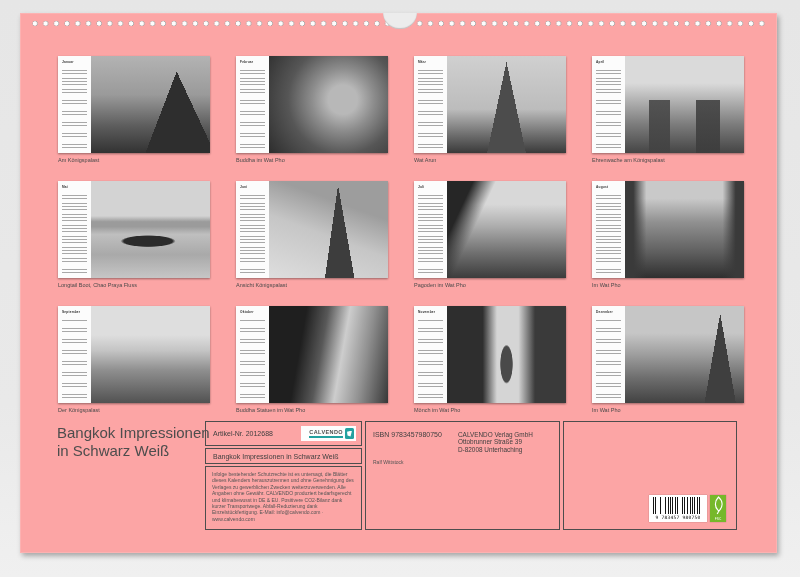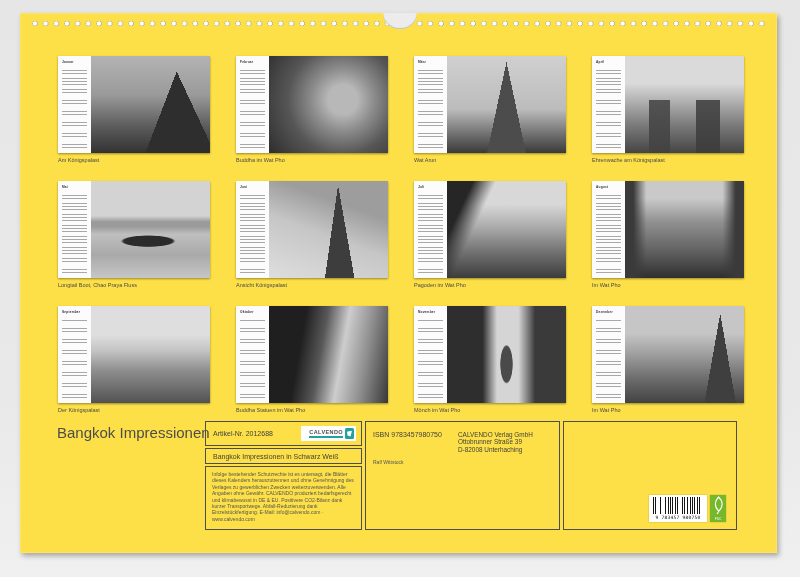--- a/index.html
+++ b/index.html
@@ -4,21 +4,21 @@
 <style>
   html,body{margin:0;padding:0;}
   body{
     width:800px;height:577px;overflow:hidden;position:relative;
     background:linear-gradient(180deg,#e6e6e6 0%,#e9e9e9 70%,#f0f0f0 100%);
     font-family:"Liberation Sans",sans-serif;color:#4a4a4a;
     -webkit-font-smoothing:antialiased;
   }
   .sheet{
     position:absolute;left:20px;top:13px;width:757px;height:540px;
-    background:#fde047;
+    background:#fca5a5;
     box-shadow:2px 3px 5px rgba(0,0,0,.30), inset 0 0 0 1px rgba(255,255,255,.15);
   }
   .holes{
     position:absolute;left:10px;top:4px;right:10px;height:13px;
     background-image:radial-gradient(circle at 5px 6.5px,#fdfdfd 1.9px,#a9a9a9 2.4px,rgba(0,0,0,0) 2.9px);
     background-size:10.7px 13px;background-repeat:repeat-x;
   }
   .notch{
     position:absolute;left:363px;top:0;width:34px;height:16px;
     background:#ececec;border-radius:0 0 18px 18px;
@@ -240,20 +240,21 @@
         </div>
         <div class="photo p12"></div>
       </div>
       <div class="caption">Im Wat Pho</div>
     </div>
 
   </div>
 
   <div class="bigtitle">
     <div>Bangkok Impressionen</div>
+    <div>in Schwarz Weiß</div>
   </div>
 
   <div class="ibox boxA">
     <div class="artikel">Artikel-Nr. 2012688</div>
     <div class="logo">
       <div class="logo-words">
         <div class="logo-name">CALVENDO</div>
         <div class="logo-tag"></div>
       </div>
       <div class="logo-mark"></div>

